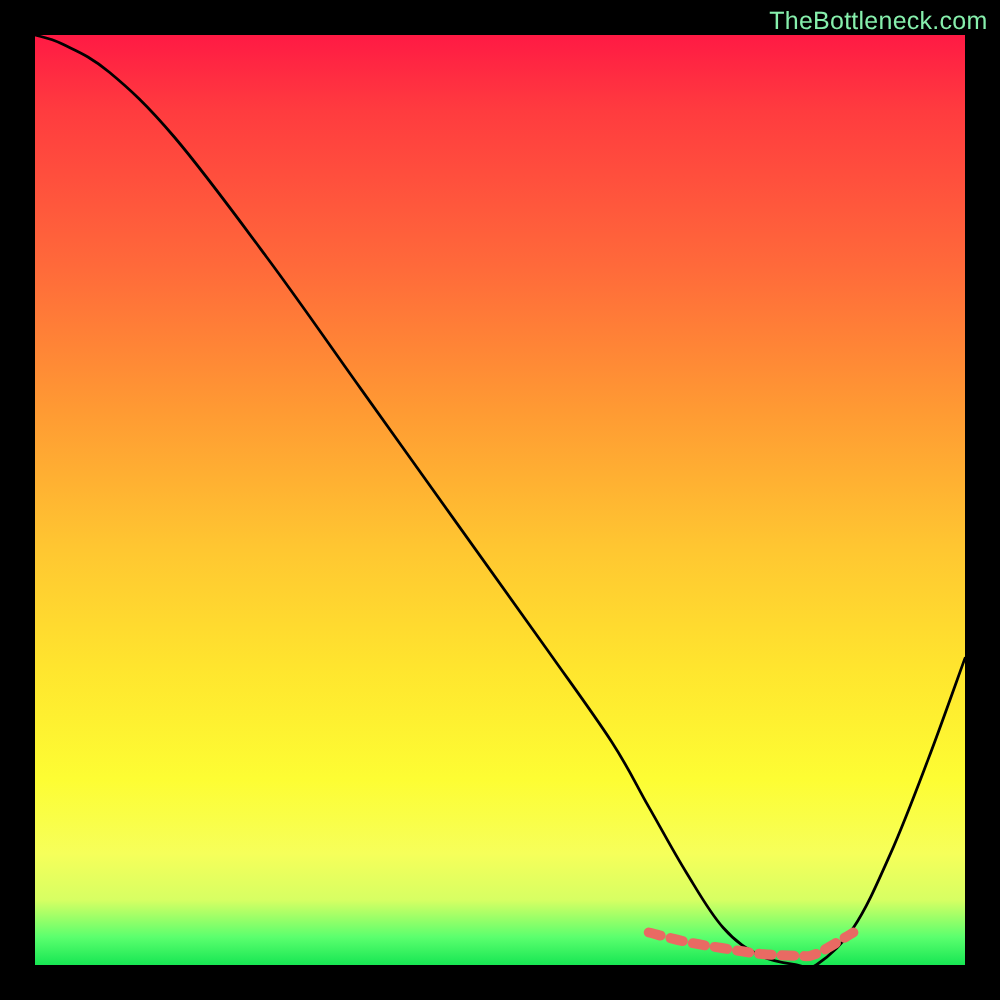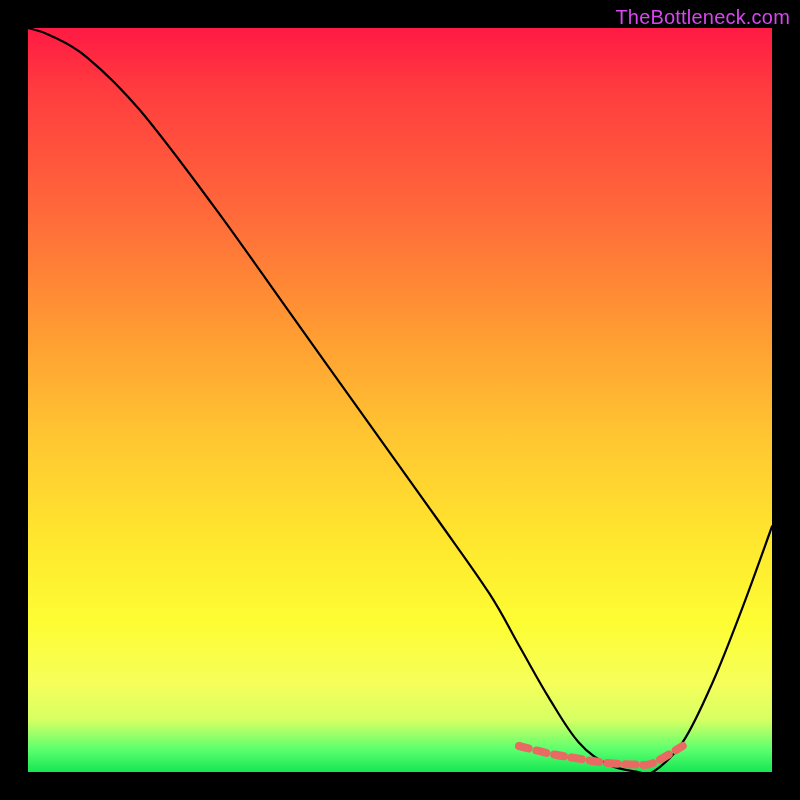--- a/index.html
+++ b/index.html
@@ -38,21 +38,21 @@
       #f6ff5a 88%,
       #d7ff63 93%,
       #5bff6e 97%,
       #17e653 100%
     );
   }
   .watermark {
     position: absolute;
     top: 6px;
     right: 10px;
-    color: #d946ef;
+    color: #86efac;
     font-size: 20px;
     font-weight: 500;
     letter-spacing: 0.2px;
     pointer-events: none;
   }
   svg.curve {
     position: absolute;
     left: 0;
     top: 0;
     width: 744px;

